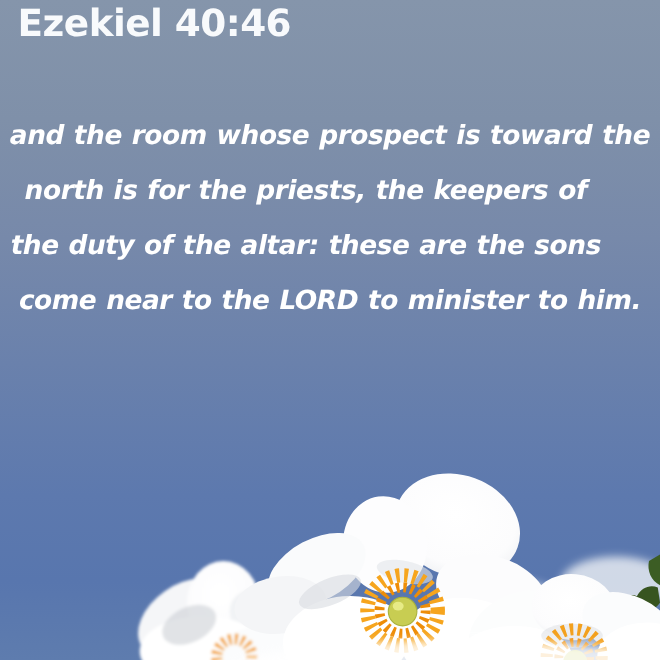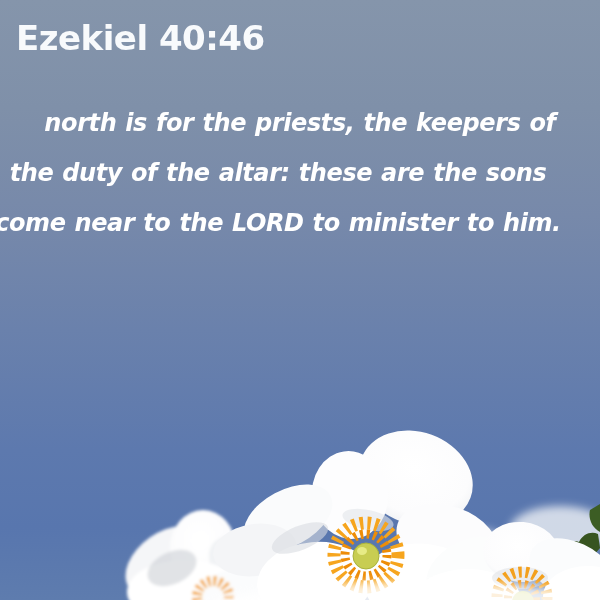--- a/index.html
+++ b/index.html
@@ -12,21 +12,21 @@
       #7f90a9 18%,
       #7789aa 36%,
       #6a81ac 55%,
       #5d79ae 75%,
       #5876ae 88%,
       #5e7cae 100%);
     font-family:"DejaVu Sans","Liberation Sans",sans-serif;
   }
   .reference{
     position:absolute;
-    left:16px;top:18px;
+    left:16px;top:2px;
     margin:0;
     font-size:34px;
     font-weight:700;
     letter-spacing:-0.5px;
     color:#f8fafc;
   }
   .verse{
     position:absolute;
     top:98px;left:0;
     width:600px;
@@ -53,20 +53,21 @@
   }
 </style>
 </head>
 <body>
 
 <div class="page">
 
   <h1 class="reference">Ezekiel 40:46</h1>
 
   <div class="verse">
+    <div class="vline">and the room whose prospect is toward the</div>
     <div class="vline">north is for the priests, the keepers of</div>
     <div class="vline">the duty of the altar: these are the sons</div>
     <div class="vline">come near to the LORD to minister to him.</div>
   </div>
 
   <svg class="flowers" viewBox="0 0 600 200" xmlns="http://www.w3.org/2000/svg">
     <defs>
       <filter id="b2" x="-40%" y="-40%" width="180%" height="180%">
         <feGaussianBlur stdDeviation="1.6"></feGaussianBlur>
       </filter>

